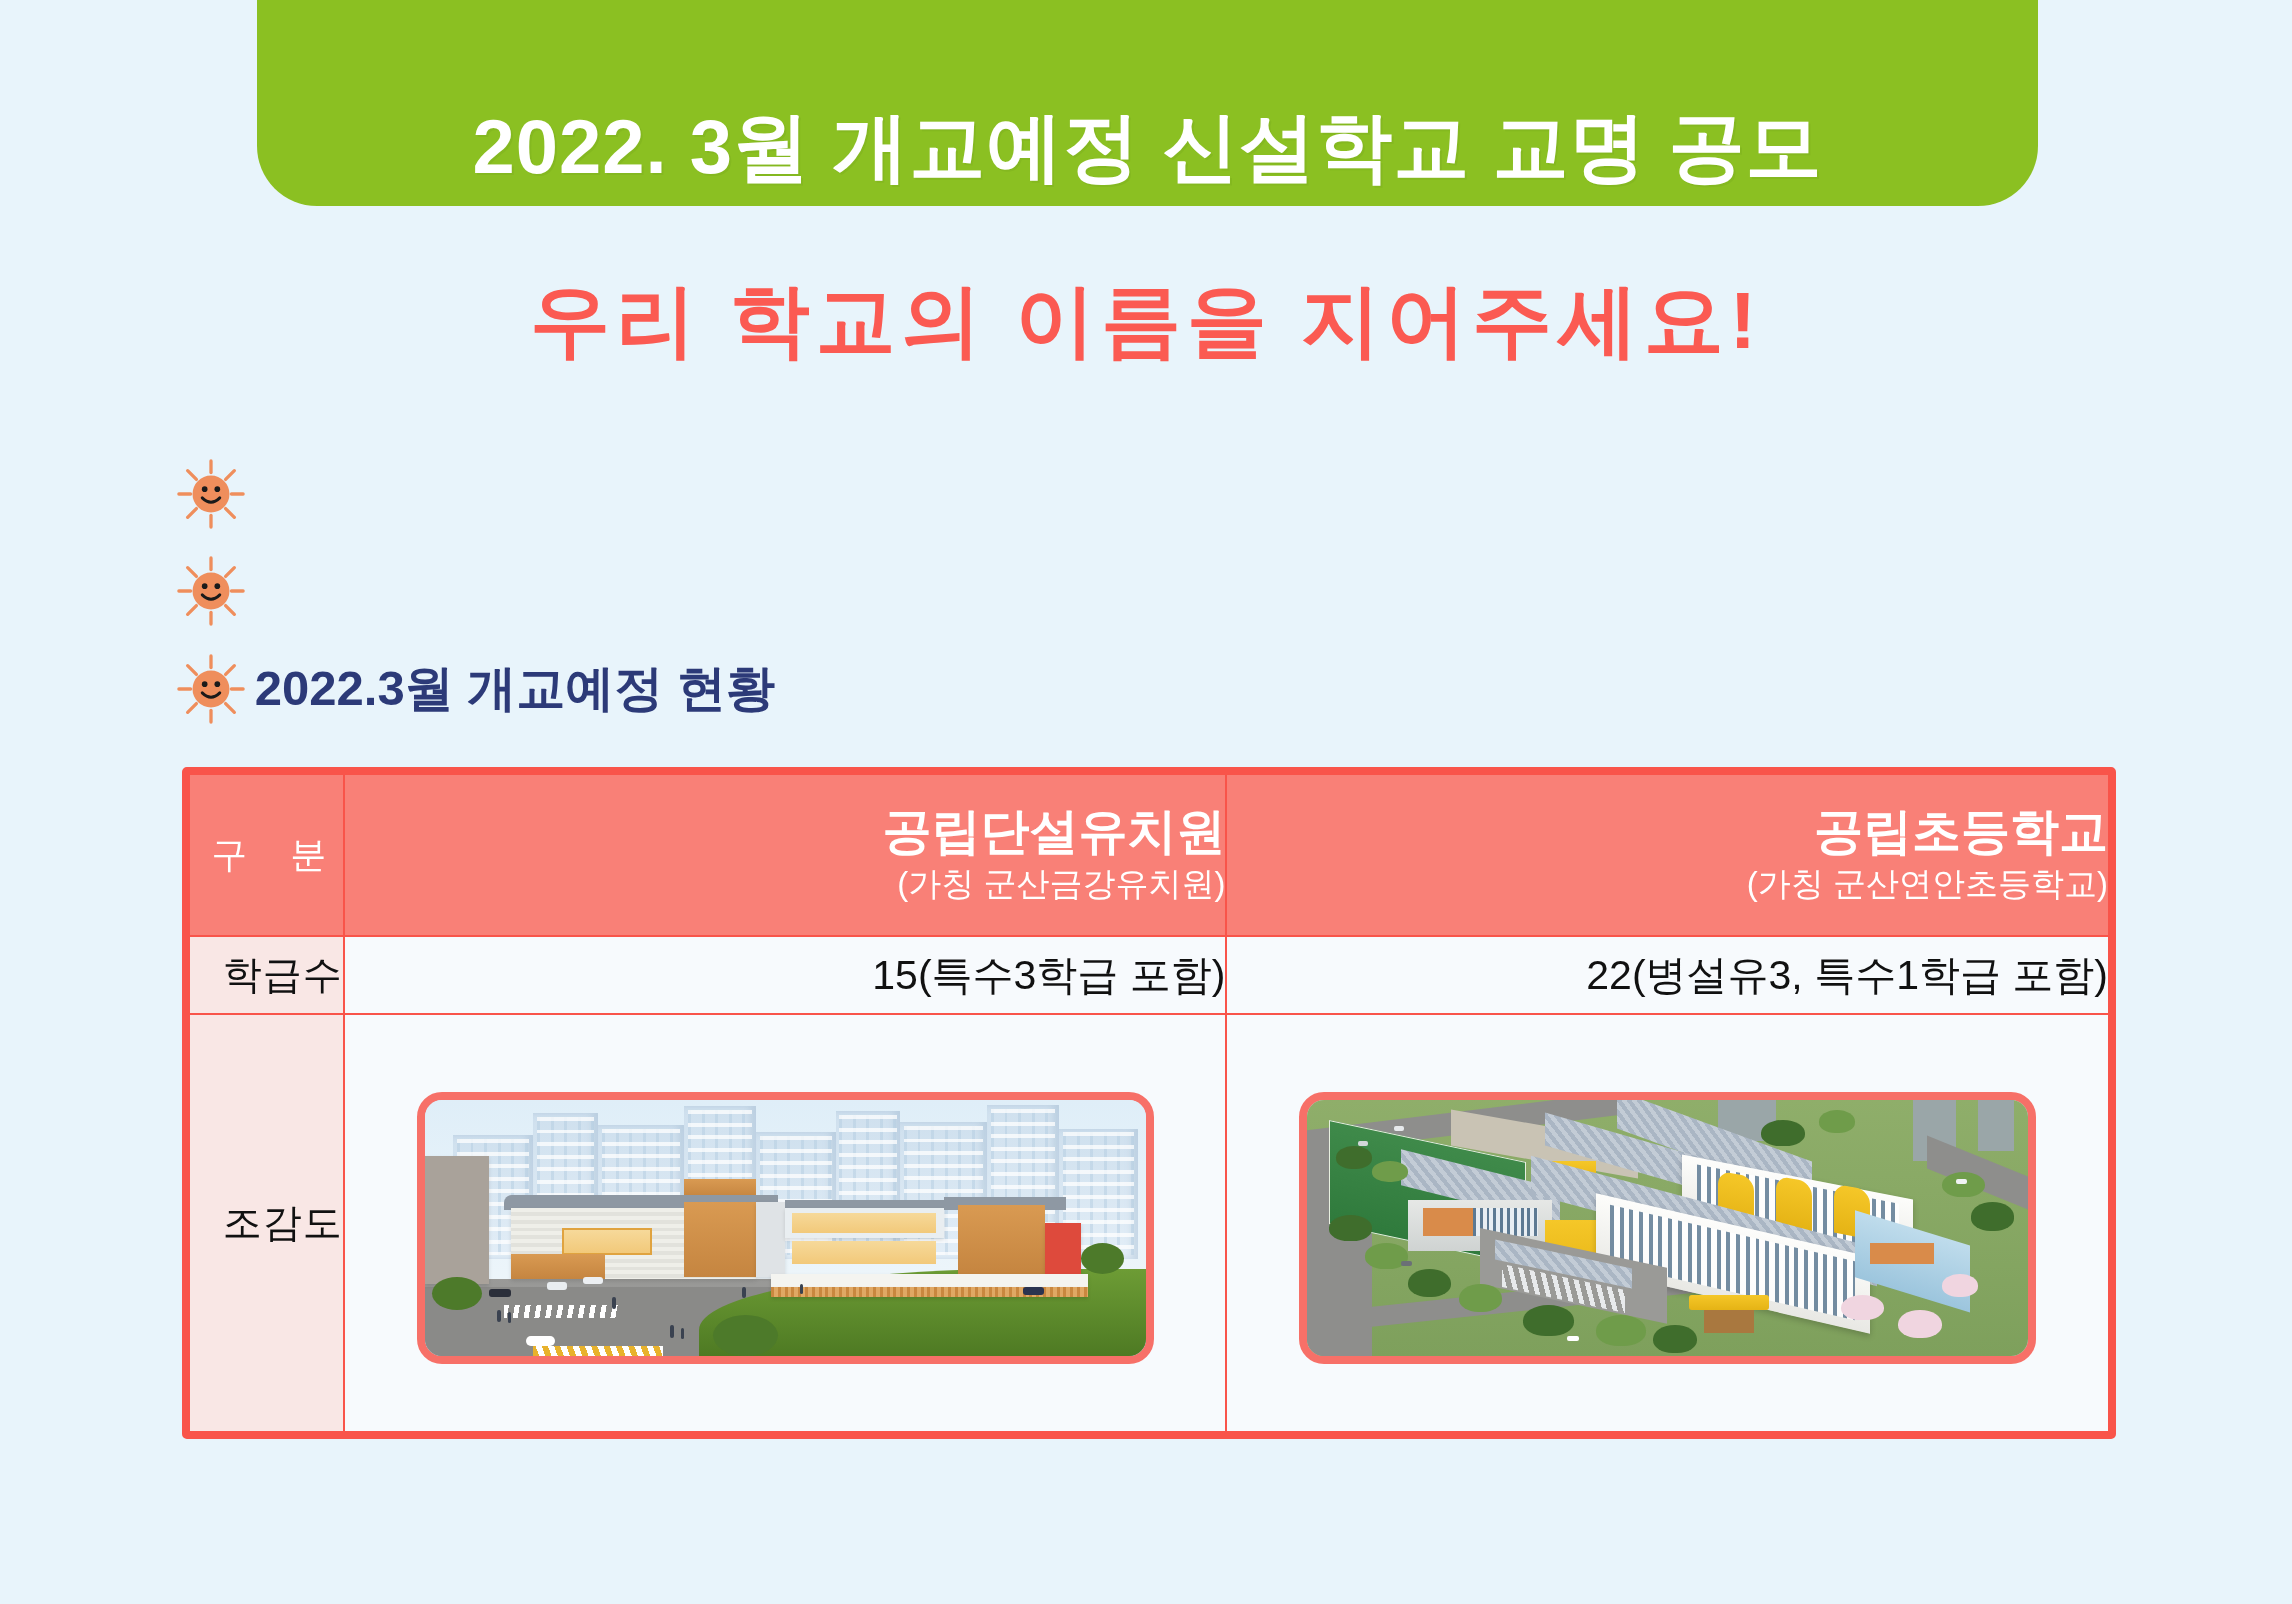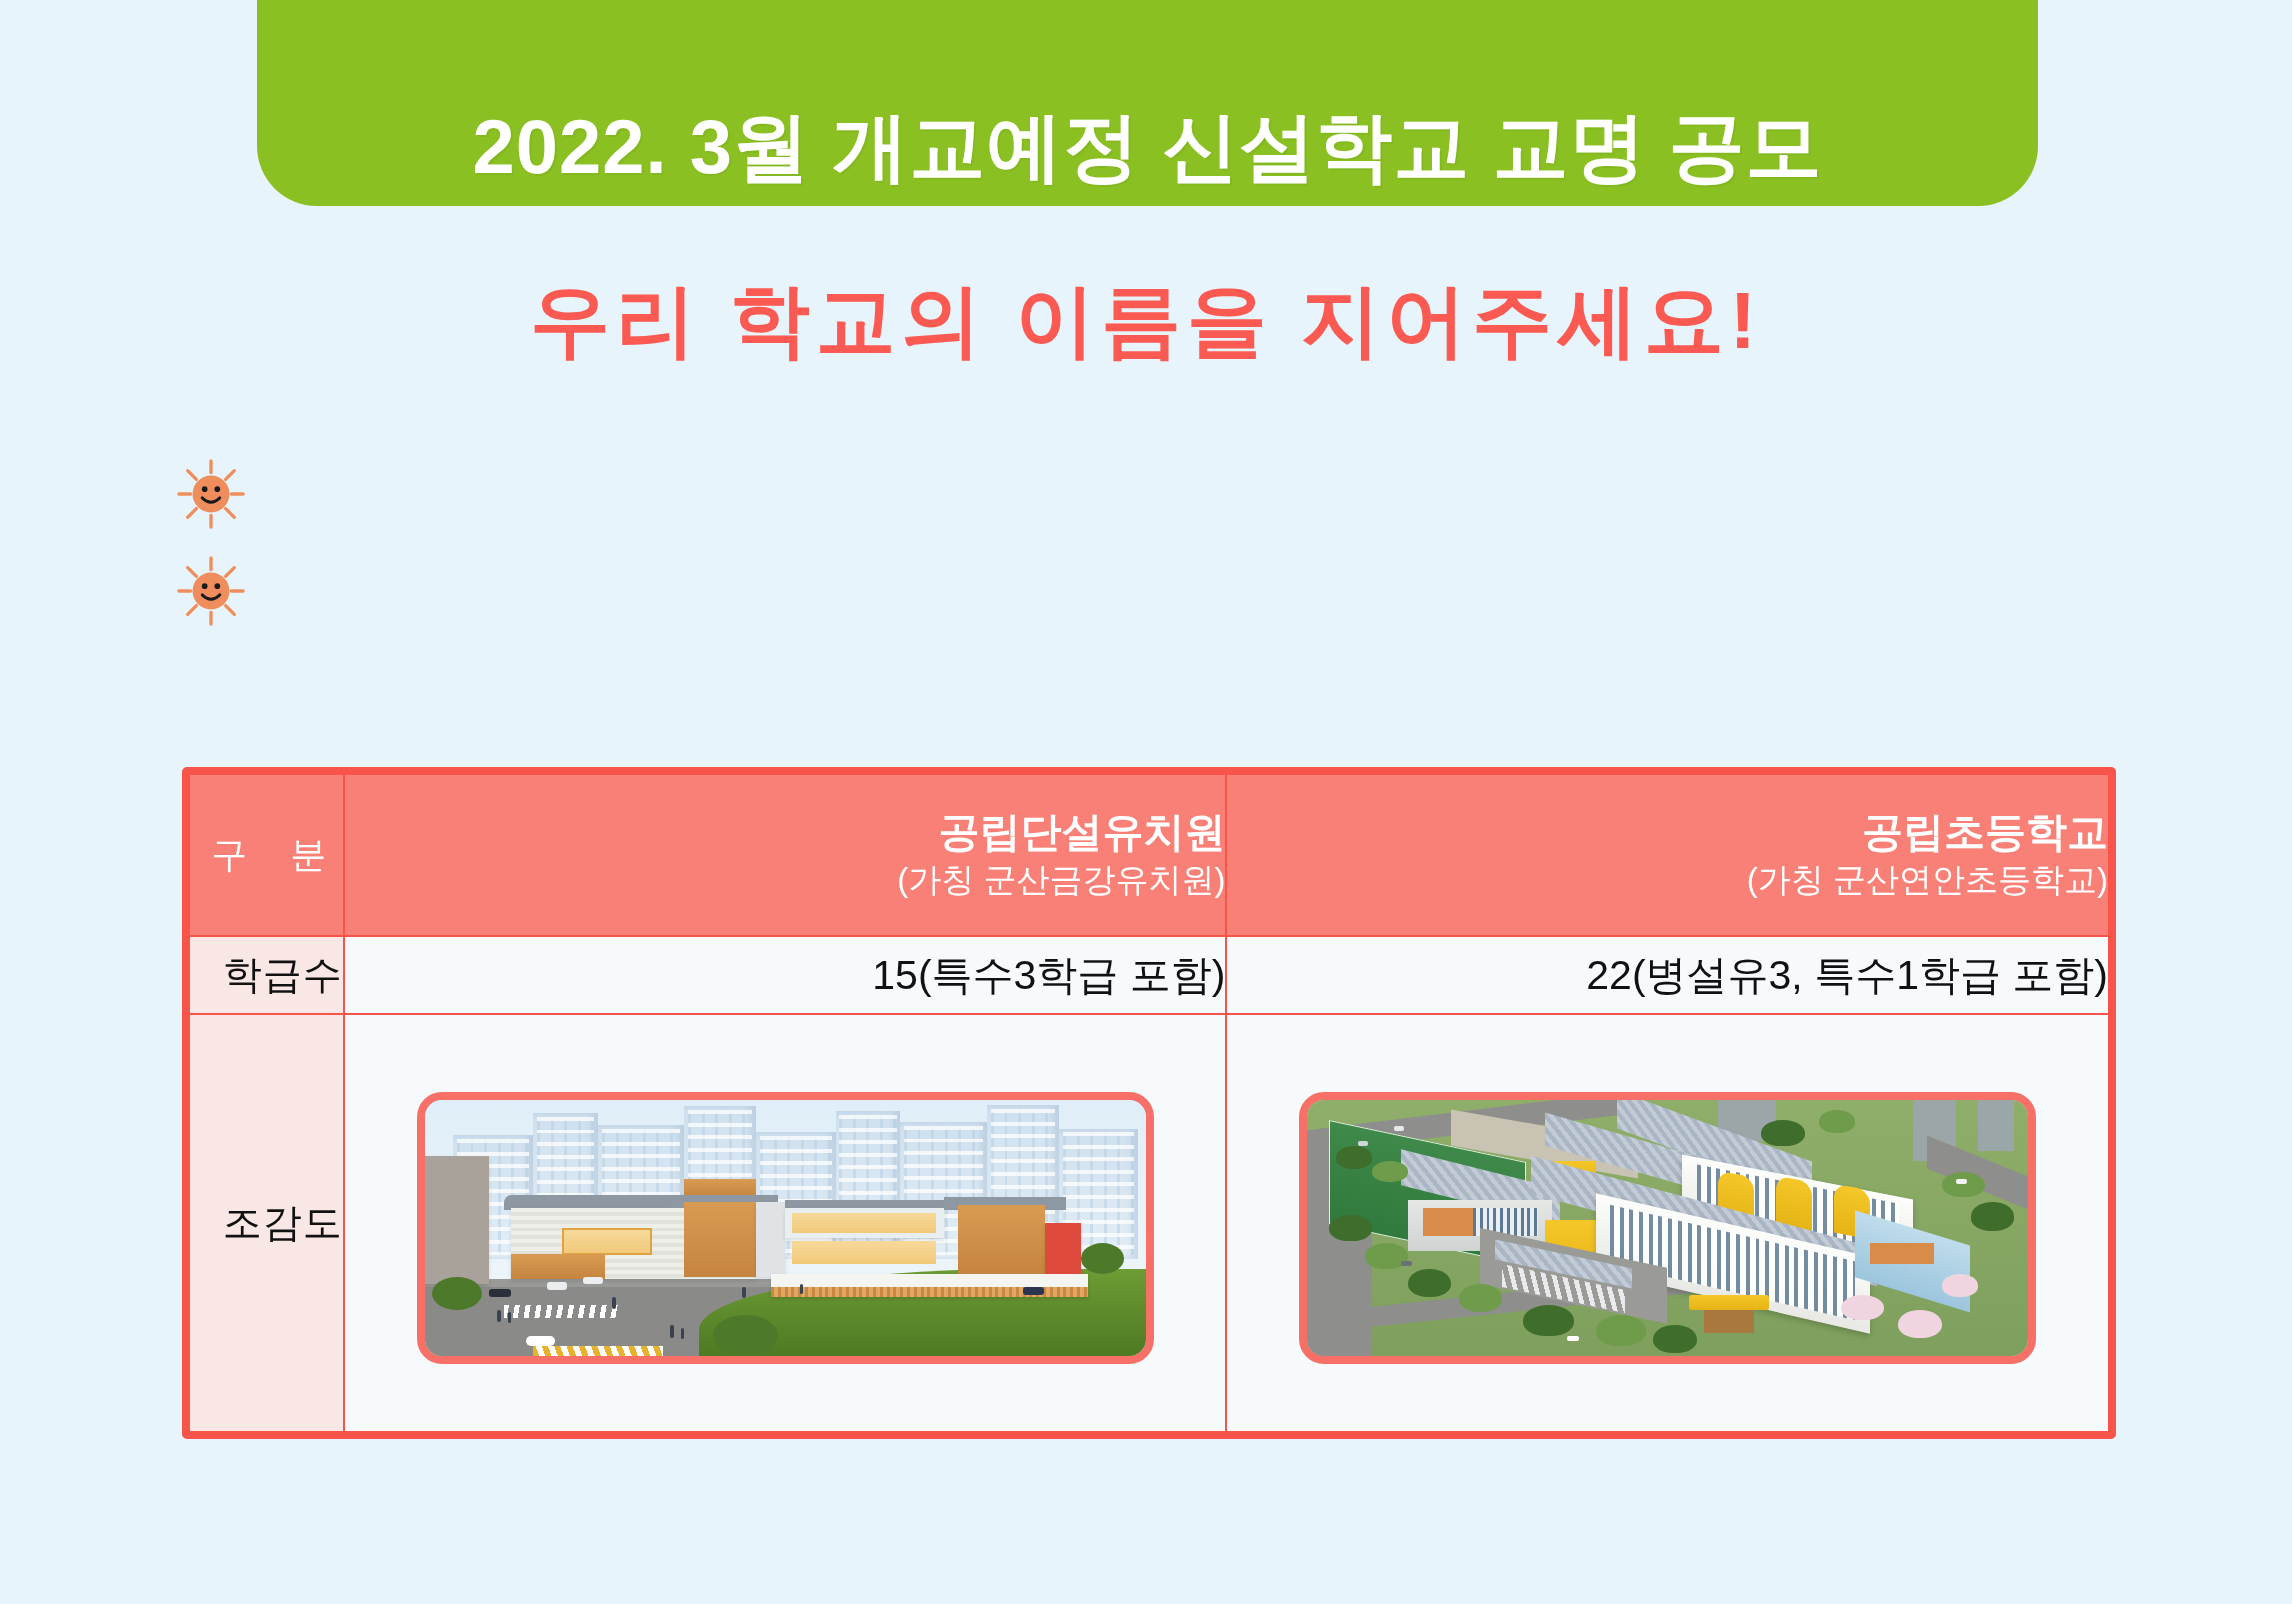--- a/index.html
+++ b/index.html
@@ -124,21 +124,21 @@
   }
   .th-divider {
     background: #f98077;
     color: #ffffff;
     font-size: 36px;
     letter-spacing: 16.5px;
     font-weight: normal;
     text-indent: 16.5px;
   }
   .th-main {
-    font-size: 41px;
+    font-size: 49px;
     font-weight: bold;
     line-height: 1.06;
     letter-spacing: 0px;
   }
   .th-sub {
     font-size: 33px;
     font-weight: normal;
     line-height: 1.2;
     margin-top: 5.8px;
     letter-spacing: 0px;
@@ -307,20 +307,41 @@
           <line x1="24" y1="52" x2="15" y2="61"></line>
         </g>
         <circle cx="39" cy="37" r="19" fill="#ef8e5c"></circle>
         <circle cx="32.5" cy="32" r="2.9" fill="#1a1a1a"></circle>
         <circle cx="45.5" cy="32" r="2.9" fill="#1a1a1a"></circle>
         <path d="M30 41 Q39 50 48 41" fill="none" stroke="#1a1a1a" stroke-width="3" stroke-linecap="round"></path>
       </svg>
     </span>
   </div>
 
+  <div class="bullet-row">
+    <span class="sun-icon">
+      <svg viewBox="0 0 78 74" xmlns="http://www.w3.org/2000/svg">
+        <g stroke="#ef8e5c" stroke-width="3.4" stroke-linecap="round">
+          <line x1="39" y1="3" x2="39" y2="15"></line>
+          <line x1="39" y1="59" x2="39" y2="71"></line>
+          <line x1="6" y1="37" x2="18" y2="37"></line>
+          <line x1="60" y1="37" x2="72" y2="37"></line>
+          <line x1="15" y1="13" x2="24" y2="22"></line>
+          <line x1="54" y1="52" x2="63" y2="61"></line>
+          <line x1="63" y1="13" x2="54" y2="22"></line>
+          <line x1="24" y1="52" x2="15" y2="61"></line>
+        </g>
+        <circle cx="39" cy="37" r="19" fill="#ef8e5c"></circle>
+        <circle cx="32.5" cy="32" r="2.9" fill="#1a1a1a"></circle>
+        <circle cx="45.5" cy="32" r="2.9" fill="#1a1a1a"></circle>
+        <path d="M30 41 Q39 50 48 41" fill="none" stroke="#1a1a1a" stroke-width="3" stroke-linecap="round"></path>
+      </svg>
+    </span>
+    <span class="bullet-text">2022.3월 개교예정 현황</span>
+  </div>
 
 </div>
 
 <div class="table-wrap">
   <table class="info-table">
     <colgroup>
       <col class="c-label">
         <col class="c-kg">
         <col class="c-es">
     </colgroup>

